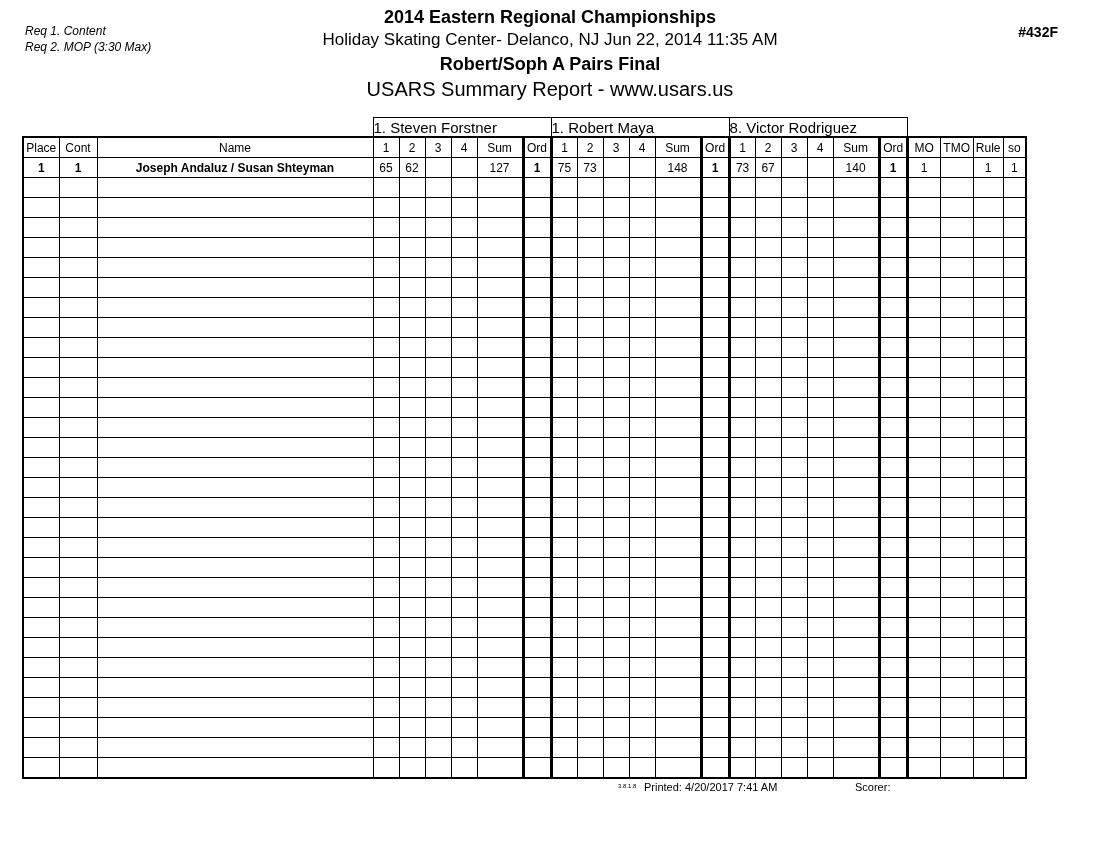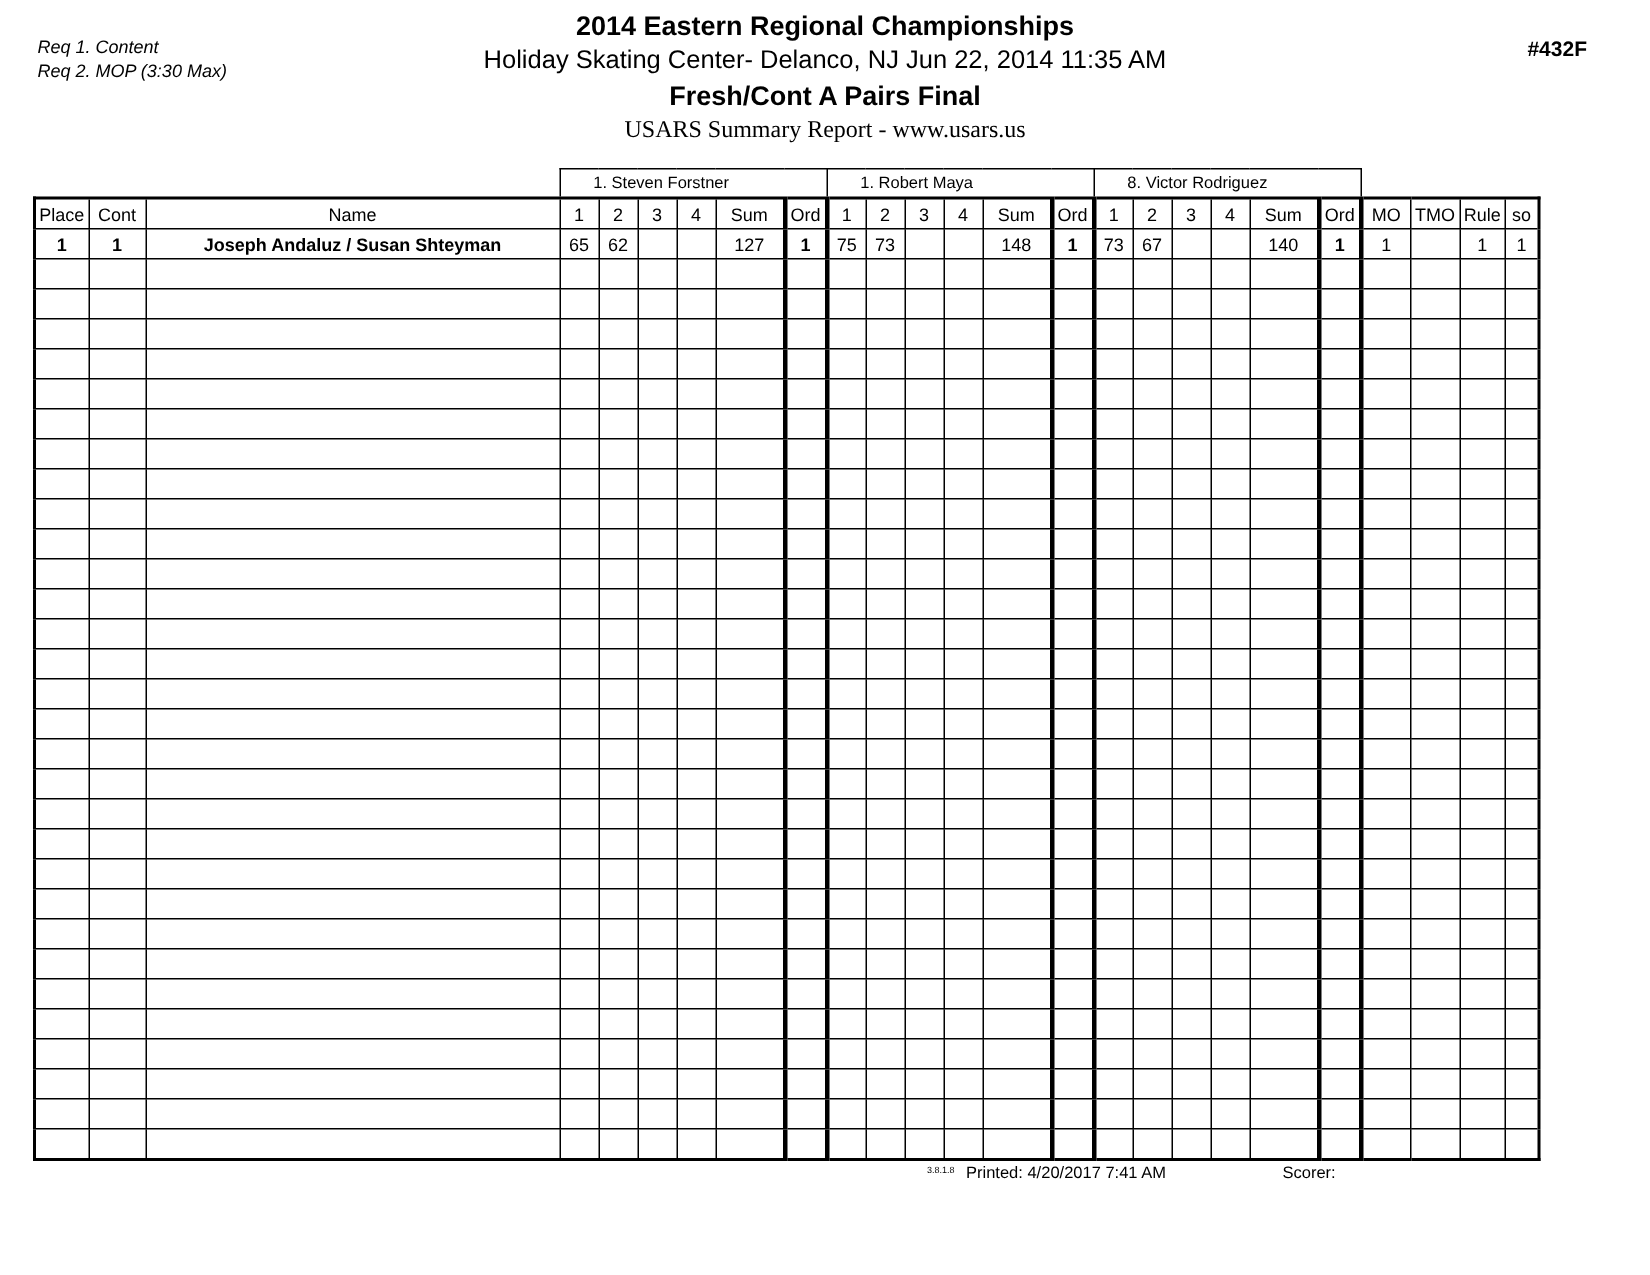--- a/index.html
+++ b/index.html
@@ -15,37 +15,37 @@
     font-size: 12px; line-height: 1.3; font-style: italic;
   }
   .event-code {
     position: absolute; top: 24px; right: 42px;
     font-size: 14px; font-weight: bold;
   }
   .titles { text-align: center; padding-top: 7px; }
   .title-main  { font-size: 18px; font-weight: bold; }
   .title-venue { font-size: 17px; margin-top: 2px; }
   .title-event { font-size: 18px; font-weight: bold; margin-top: 4px; }
-  .title-report{ font-size: 16px; margin-top: 3px; font-family: Liberation Serif, serif; }
+  .title-report{ font-size: 20px; margin-top: 3px; }
 
   table.summary {
     border-collapse: collapse; table-layout: fixed;
     width: 1003px; margin: 16px 0 0 22px;
     font-size: 12px;
   }
   table.summary td {
     border: 1px solid #000;
     height: 19px; padding: 0 2px;
     text-align: center; vertical-align: middle;
     overflow: hidden; white-space: nowrap;
   }
   tr.judge-row td { border: none; height: 18px; }
   tr.judge-row td.judge-box {
     border: 1px solid #000;
-    text-align: left; font-size: 11px; padding-left: 22px; margin-top: 16px;
+    text-align: left; font-size: 15px; padding-left: 0; margin-top: 16px;
   }
   .name-col { text-align: left; padding-left: 5px; }
   .ord { border-left: 3px solid #000 !important; border-right: 3px solid #000 !important; }
   .grid-left  { border-left: 2px solid #000 !important; }
   .grid-right { border-right: 2px solid #000 !important; }
   tr.head-row td { border-top: 2px solid #000; }
   tbody tr:last-child td { border-bottom: 2px solid #000; }
   .b { font-weight: bold; }
 
   .footer {
@@ -62,21 +62,21 @@
 <div class="req-block">
   <div>Req 1. Content</div>
   <div>Req 2. MOP (3:30 Max)</div>
 </div>
 
 <div class="event-code">#432F</div>
 
 <div class="titles">
   <div class="title-main">2014 Eastern Regional Championships</div>
   <div class="title-venue">Holiday Skating Center- Delanco, NJ Jun 22, 2014 11:35 AM</div>
-  <div class="title-event">Fresh/Cont A Pairs Final</div>
+  <div class="title-event">Robert/Soph A Pairs Final</div>
   <div class="title-report">USARS Summary Report - www.usars.us</div>
 </div>
 
 <table class="summary">
   <colgroup>
     <col style="width:36px">
       <col style="width:38px">
       <col style="width:276px">
     <col style="width:26px">
       <col style="width:26px">

